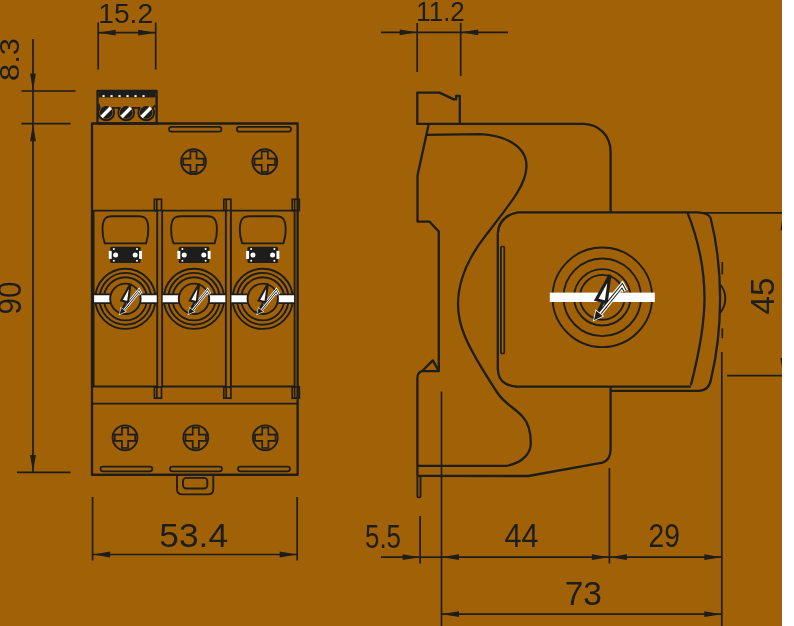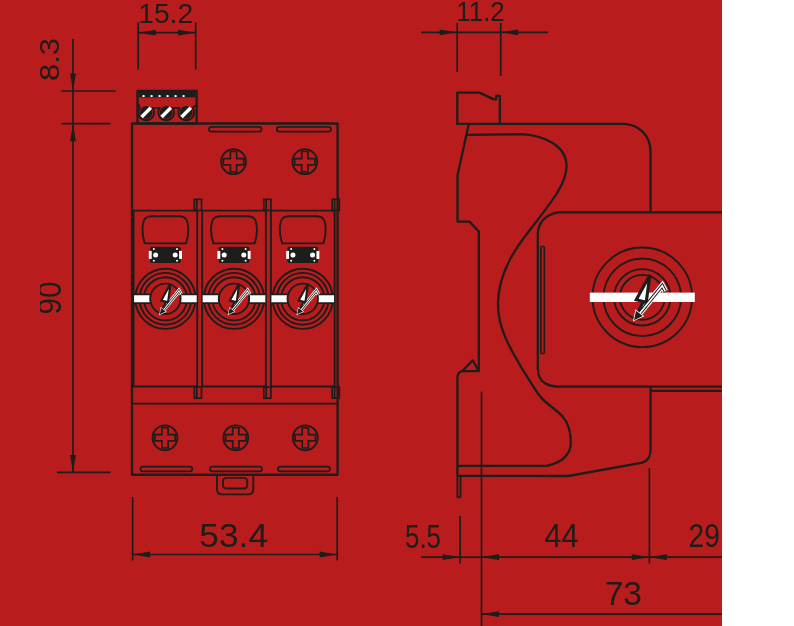--- a/index.html
+++ b/index.html
@@ -1,16 +1,16 @@
 <!DOCTYPE html>
 <html><head>
 <meta charset="utf-8">
 <style>
   html,body{margin:0;padding:0;background:#ffffff;}
-  .stage{position:relative;width:682px;height:626px;background:#b91c1c;overflow:hidden;padding-left:40px;}
+  .stage{position:relative;width:782px;height:626px;background:#a16207;overflow:hidden;}
   svg{display:block;}
   .ln{stroke:#1d1d1b;fill:none;stroke-width:2.3;stroke-linejoin:round;stroke-linecap:butt;}
   .ln-thin{stroke:#1d1d1b;fill:none;stroke-width:1.9;stroke-linejoin:round;}
   .ln-fine{stroke:#1d1d1b;fill:none;stroke-width:1.7;}
   .dim{stroke:#1d1d1b;fill:none;stroke-width:1.7;}
   .dark{fill:#1d1d1b;stroke:none;}
   .wht{fill:#ffffff;stroke:none;}
   .dimtext{font-family:"Liberation Sans","DejaVu Sans",sans-serif;fill:#1d1d1b;}
   .fs-s{font-size:28px;}
   .fs-b{font-size:33px;}

